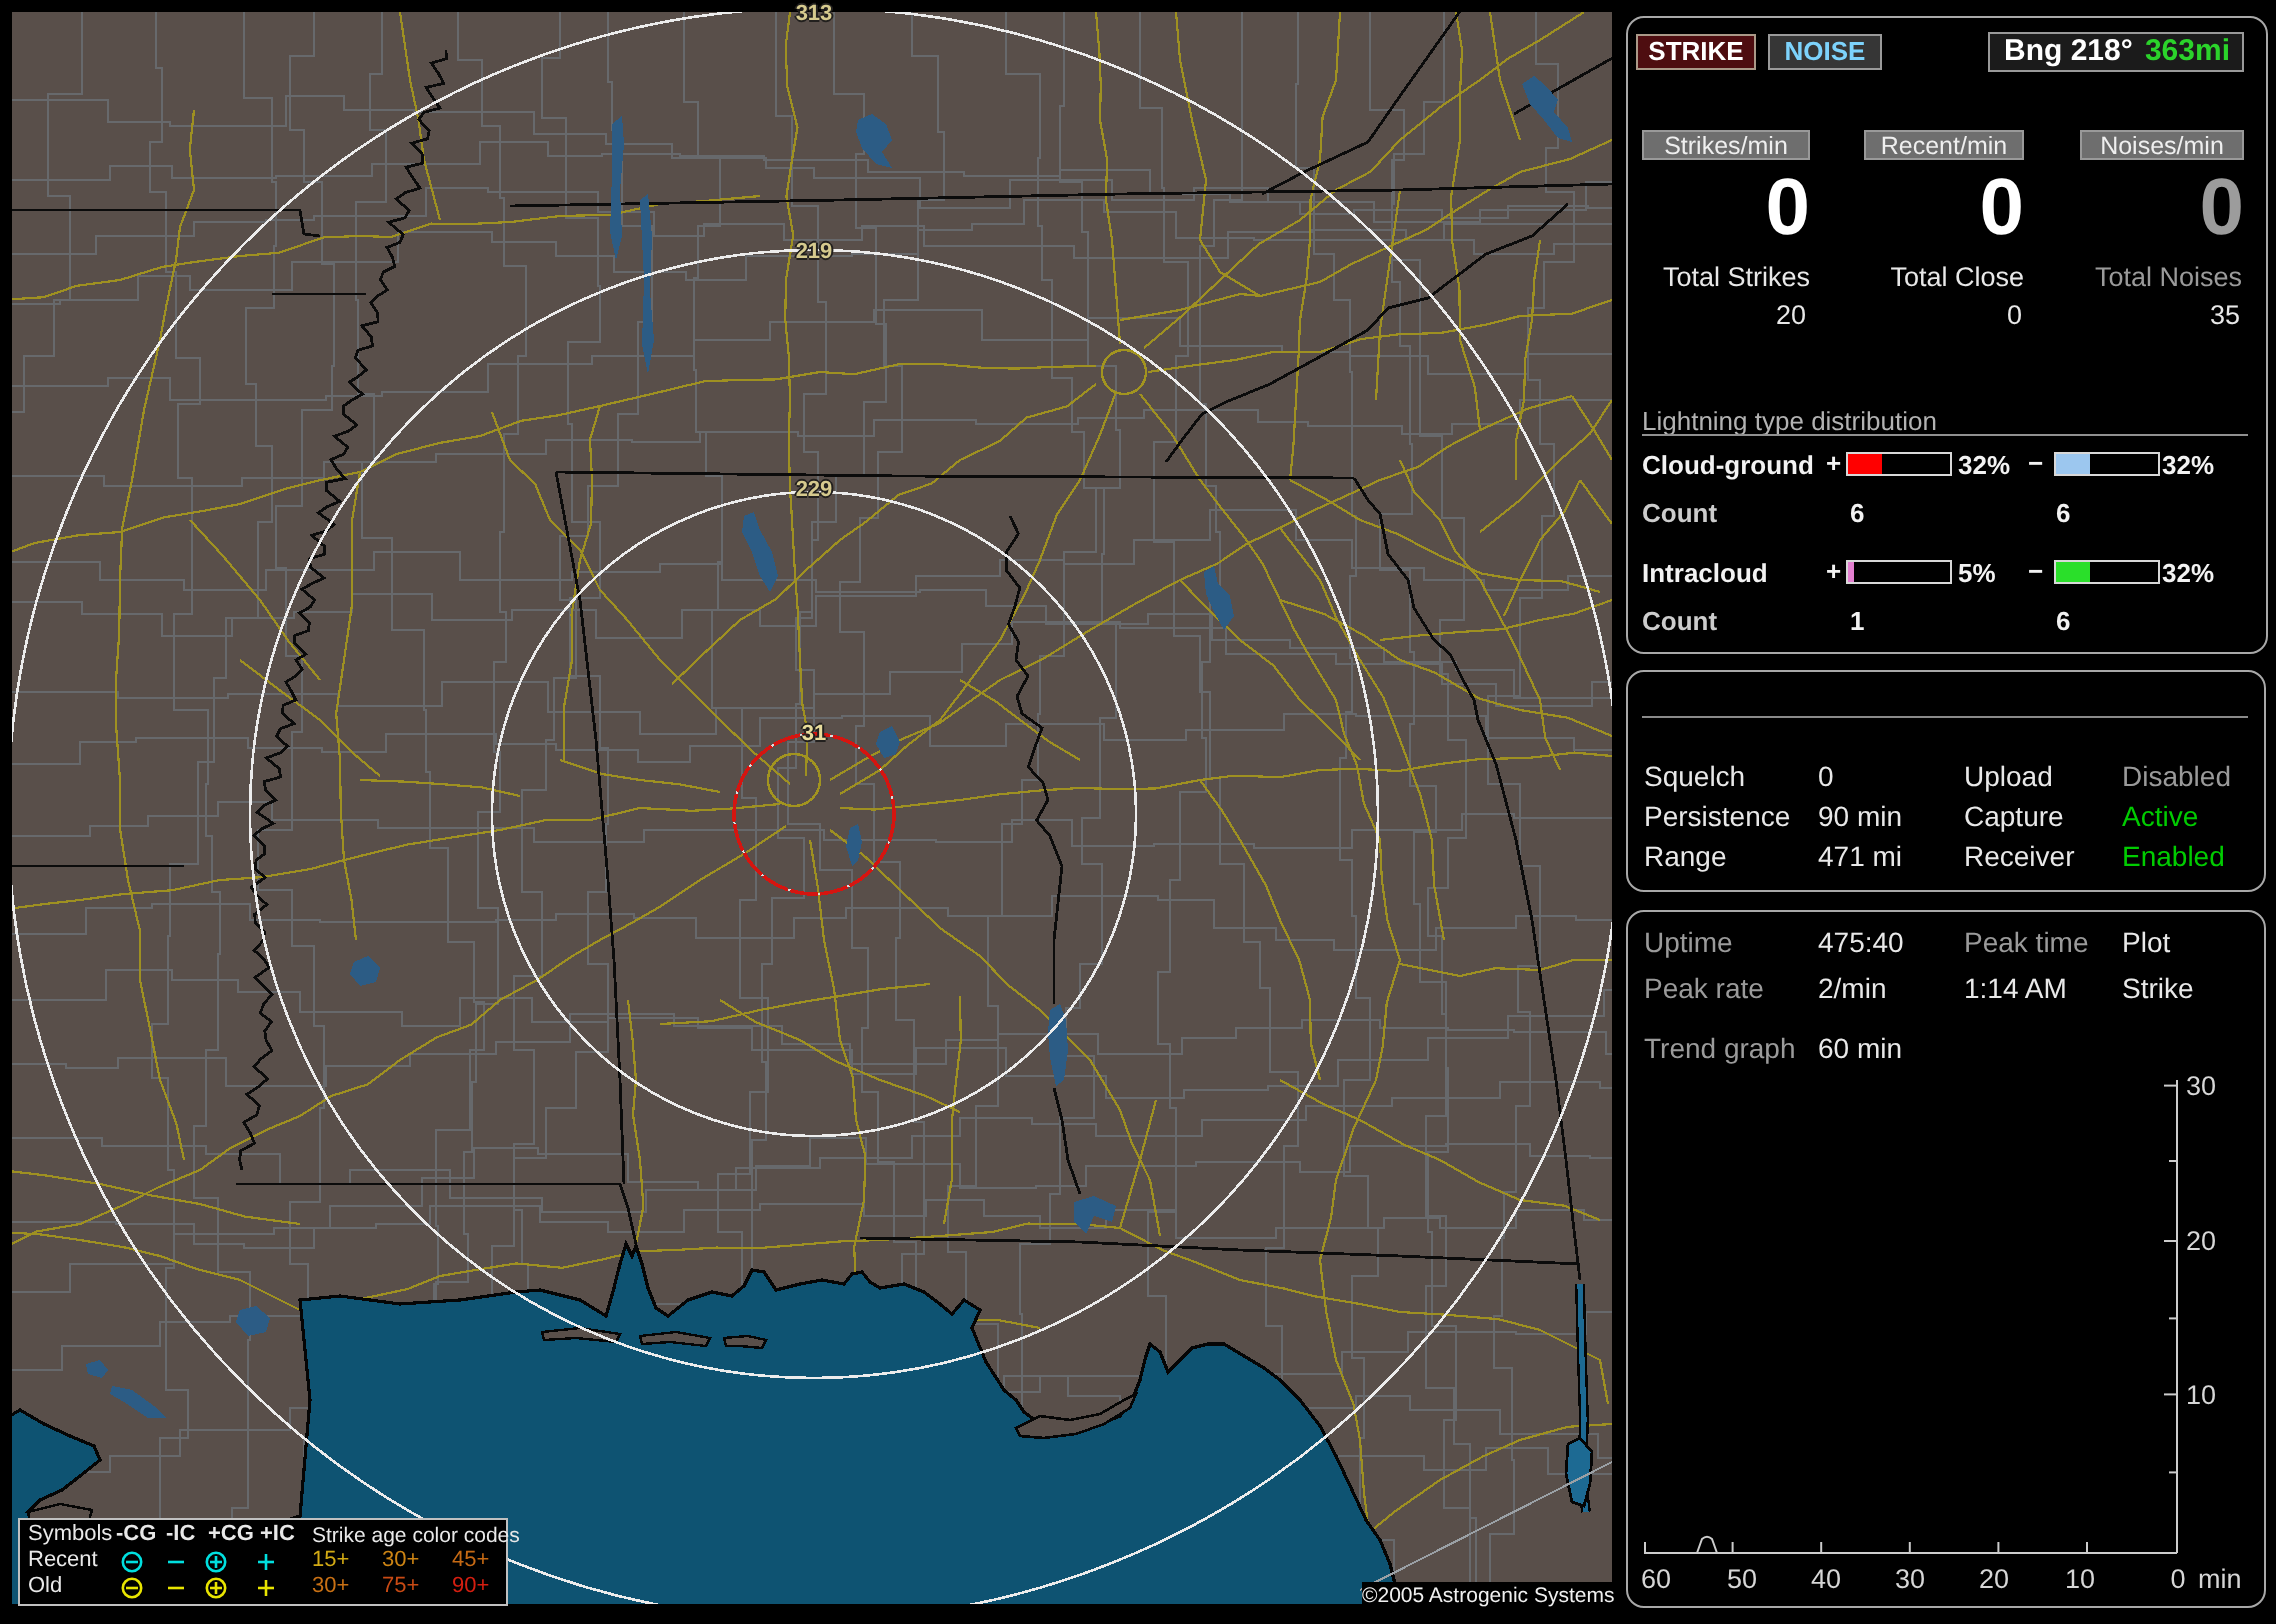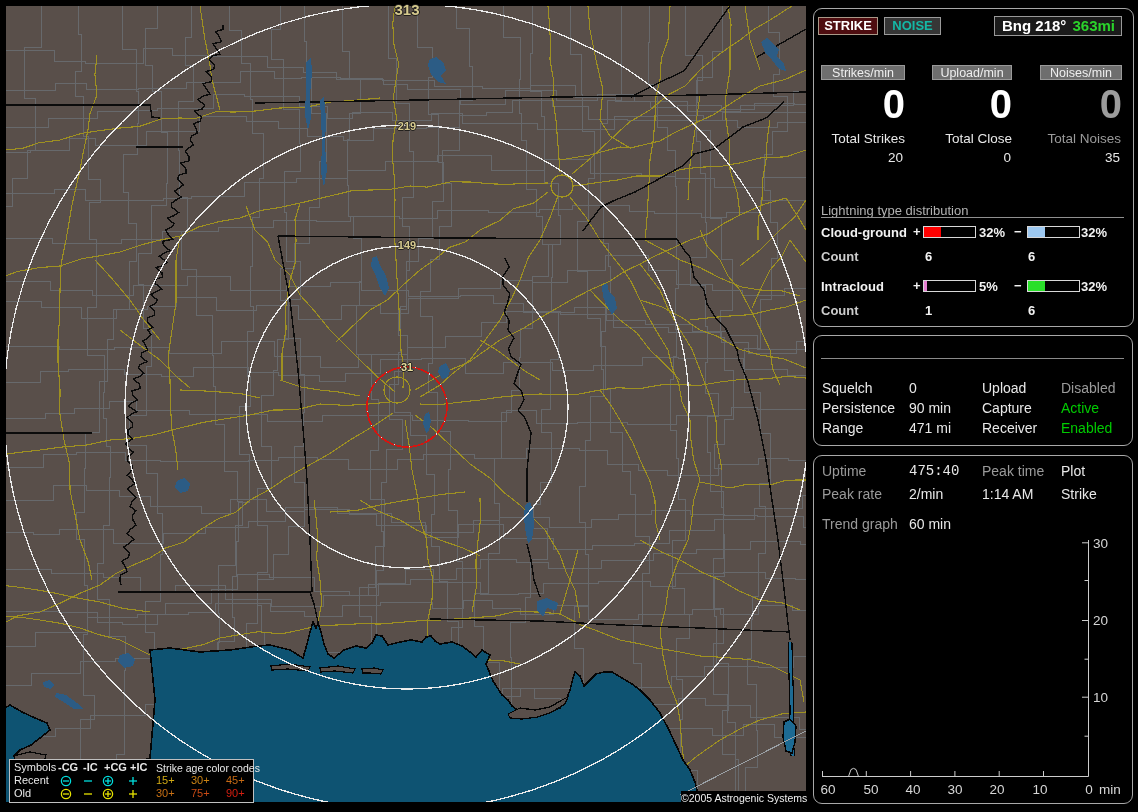--- a/index.html
+++ b/index.html
@@ -57,23 +57,23 @@
         <g fill="none" stroke="#ececec" stroke-width="1.3">
           <circle cx="407" cy="407" r="161"></circle>
           <circle cx="407" cy="407" r="282"></circle>
           <circle cx="407" cy="407" r="403"></circle>
           <circle cx="407" cy="407" r="40" stroke="#dcdcdc" stroke-width="1"></circle>
         </g>
         <circle cx="407" cy="407" r="40" fill="none" stroke="#d51510" stroke-width="1.8" stroke-dasharray="14 1.2"></circle>
 </svg>
 </div>
 
-<div class="abs" style="left:359px;top:1px;width:96px;text-align:center;font-size:15px;font-weight:bold;color:#d6ca8e;text-shadow:-1px 0 #22201e,1px 0 #22201e,0 -1px #22201e,0 1px #22201e;">313</div>
+<div class="abs" style="left:359px;top:1px;width:96px;text-align:center;font-size:11px;font-weight:bold;color:#d6ca8e;text-shadow:-1px 0 #22201e,1px 0 #22201e,0 -1px #22201e,0 1px #22201e;">313</div>
 <div class="abs" style="left:359px;top:120px;width:96px;text-align:center;font-size:11px;font-weight:bold;color:#d6ca8e;text-shadow:-1px 0 #22201e,1px 0 #22201e,0 -1px #22201e,0 1px #22201e;">219</div>
-<div class="abs" style="left:359px;top:239px;width:96px;text-align:center;font-size:11px;font-weight:bold;color:#d6ca8e;text-shadow:-1px 0 #22201e,1px 0 #22201e,0 -1px #22201e,0 1px #22201e;">149</div>
+<div class="abs" style="left:359px;top:239px;width:96px;text-align:center;font-size:11px;font-weight:bold;color:#d6ca8e;text-shadow:-1px 0 #22201e,1px 0 #22201e,0 -1px #22201e,0 1px #22201e;">229</div>
 <div class="abs" style="left:359px;top:361px;width:96px;text-align:center;font-size:11px;font-weight:bold;color:#e8dc9c;text-shadow:-1px 0 #22201e,1px 0 #22201e,0 -1px #22201e,0 1px #22201e;">31</div>
 
 <div class="abs" style="left:681px;top:791px;width:125px;height:15px;background:#000;color:#f0f0f0;font-size:10.5px;line-height:15px;text-align:center;white-space:nowrap;">©2005 Astrogenic Systems</div>
 
 <div class="abs" style="left:9px;top:759px;width:243px;height:42px;background:#000;border:1px solid #c0c0c0;font-size:11px;color:#e8e8e8;">
  <div class="abs" style="left:4px;top:1px;">Symbols</div>
  <div class="abs" style="left:4px;top:14px;">Recent</div>
  <div class="abs" style="left:4px;top:27px;">Old</div>
  <div class="abs" style="left:48px;top:1px;font-weight:bold;">-CG</div>
  <div class="abs" style="left:73px;top:1px;font-weight:bold;">-IC</div>
@@ -109,28 +109,28 @@
  <div class="abs" style="left:146px;top:14px;color:#d2aa14;">15+</div>
  <div class="abs" style="left:181px;top:14px;color:#cc8414;">30+</div>
  <div class="abs" style="left:216px;top:14px;color:#c66a14;">45+</div>
  <div class="abs" style="left:146px;top:27px;color:#c87014;">30+</div>
  <div class="abs" style="left:181px;top:27px;color:#c84a14;">75+</div>
  <div class="abs" style="left:216px;top:27px;color:#d41e10;">90+</div>
 </div>
 
 <div class="panel" id="p1"></div>
 <div class="btn" style="left:818px;top:17px;width:60px;height:18px;background:#4e0d10;color:#fff;border-color:#a98;">STRIKE</div>
-<div class="btn" style="left:884px;top:17px;width:57px;height:18px;background:#363636;color:#14b8a6;">NOISE</div>
+<div class="btn" style="left:884px;top:17px;width:57px;height:18px;background:#363636;color:#7dd3fc;">NOISE</div>
 <div class="btn" style="left:994px;top:16px;width:128px;height:20px;background:#1b1b1b;border-color:#999;">
  <span style="position:absolute;left:7px;top:1px;color:#fff;font-size:15px;">Bng 218°</span>
  <span style="position:absolute;right:6px;top:1px;color:#2bd32b;font-size:15px;">363mi</span>
     </div>
 
 <div class="glbl" style="left:821px;top:65px;width:84px;height:15px;padding-top:1px;">Strikes/min</div>
-<div class="glbl" style="left:932px;top:65px;width:80px;height:15px;padding-top:1px;">Upload/min</div>
+<div class="glbl" style="left:932px;top:65px;width:80px;height:15px;padding-top:1px;">Recent/min</div>
 <div class="glbl" style="left:1040px;top:65px;width:82px;height:15px;padding-top:1px;">Noises/min</div>
 
 <div class="num0" style="left:805px;top:84px;width:100px;color:#fff;">0</div>
 <div class="num0" style="left:912px;top:84px;width:100px;color:#fff;">0</div>
 <div class="num0" style="left:1022px;top:84px;width:100px;color:#9c9c9c;">0</div>
 
 <div class="abs w t13 r" style="left:805px;top:131px;width:100px;">Total Strikes</div>
 <div class="abs w t13 r" style="left:912px;top:131px;width:100px;">Total Close</div>
 <div class="abs gy t13 r" style="left:1021px;top:131px;width:100px;">Total Noises</div>
 <div class="abs w t13 r" style="left:805px;top:150px;width:98px;">20</div>
@@ -182,21 +182,21 @@
 <div class="abs w t14" style="left:909px;top:400px;">90 min</div>
 <div class="abs w t14" style="left:982px;top:400px;">Capture</div>
 <div class="abs gn t14" style="left:1061px;top:400px;">Active</div>
 <div class="abs w t14" style="left:822px;top:420px;">Range</div>
 <div class="abs w t14" style="left:909px;top:420px;">471 mi</div>
 <div class="abs w t14" style="left:982px;top:420px;">Receiver</div>
 <div class="abs gn t14" style="left:1061px;top:420px;">Enabled</div>
 
 <div class="panel" id="p3"></div>
 <div class="abs gy t14" style="left:822px;top:463px;">Uptime</div>
-<div class="abs w t14" style="left:909px;top:463px;font-family:Liberation Mono, monospace;">475:40</div>
+<div class="abs w t14" style="left:909px;top:463px;">475:40</div>
 <div class="abs gy t14" style="left:982px;top:463px;">Peak time</div>
 <div class="abs w t14" style="left:1061px;top:463px;">Plot</div>
 <div class="abs gy t14" style="left:822px;top:486px;">Peak rate</div>
 <div class="abs w t14" style="left:909px;top:486px;">2/min</div>
 <div class="abs w t14" style="left:982px;top:486px;">1:14 AM</div>
 <div class="abs w t14" style="left:1061px;top:486px;">Strike</div>
 <div class="abs gy t14" style="left:822px;top:516px;">Trend graph</div>
 <div class="abs w t14" style="left:909px;top:516px;">60 min</div>
 
 <svg class="abs" style="left:813px;top:455px;" width="318" height="347">

